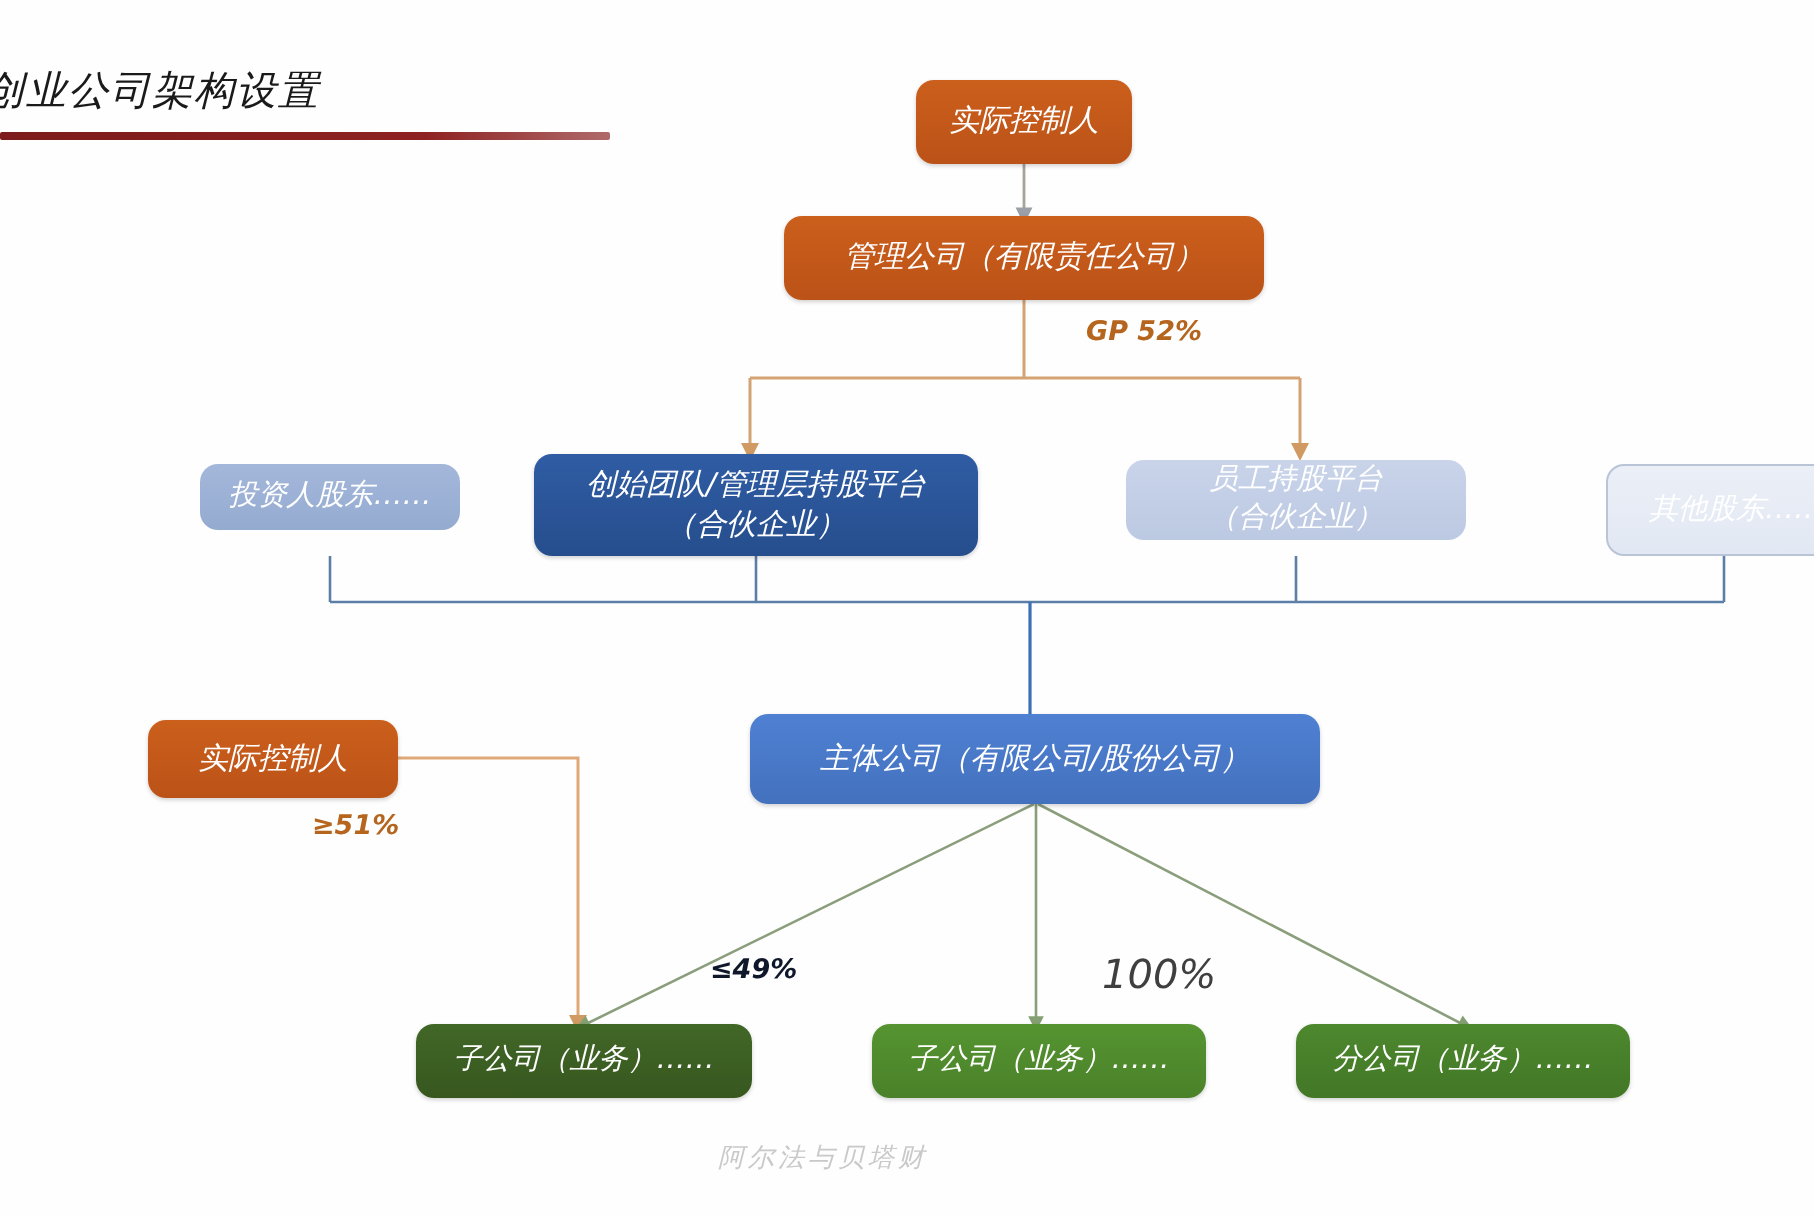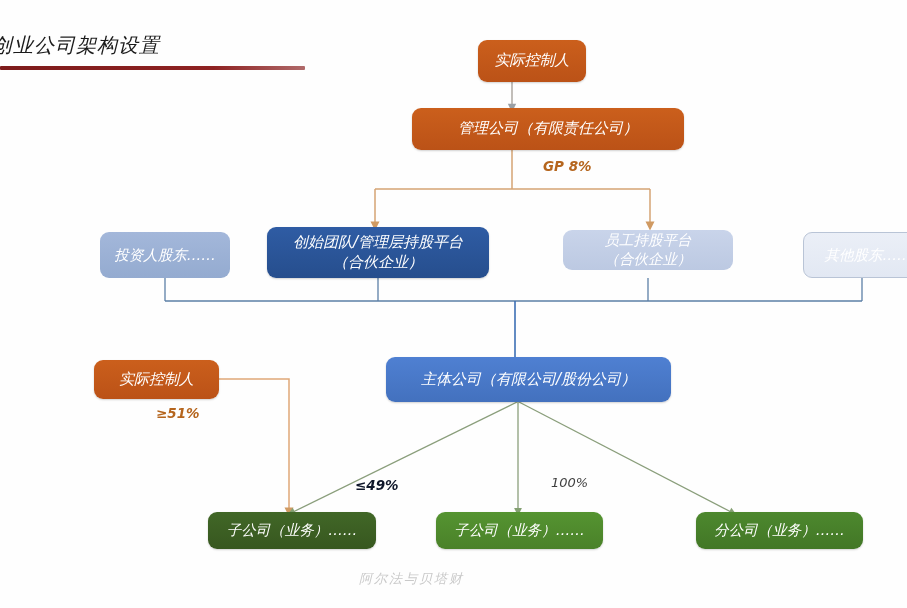--- a/index.html
+++ b/index.html
@@ -68,21 +68,20 @@
     white-space: pre-line;
     padding: 2px 6px;
     font-family: "DejaVu Sans", "Liberation Sans", sans-serif;
   }
 
   .n-orange {
     background: #c0561a;
     background: linear-gradient(to bottom, #cb5f1c, #bb5217);
     box-shadow: 0 1px 2px rgba(0,0,0,0.18);
     font-size: 15px;
-    margin-left: 20px;
   }
   .n-blue-dark {
     background: #2a5599;
     background: linear-gradient(to bottom, #2f5ca4, #264e8d);
     box-shadow: 0 1px 2px rgba(0,0,0,0.18);
     font-size: 15px;
   }
   .n-blue-mid {
     background: #4a79c9;
     background: linear-gradient(to bottom, #4f80d2, #4371be);
@@ -118,32 +117,31 @@
     background: #4f8a2e;
     background: linear-gradient(to bottom, #559431, #4a8129);
     box-shadow: 0 1px 2px rgba(0,0,0,0.18);
     font-size: 14.5px;
   }
   .n-green-mid {
     background: #477f2a;
     background: linear-gradient(to bottom, #4d882e, #427726);
     box-shadow: 0 1px 2px rgba(0,0,0,0.18);
     font-size: 14.5px;
-    margin-left: 48px;
   }
 
   
   .edge-label {
     position: absolute;
     font-size: 13.5px;
     font-weight: bold;
     white-space: nowrap;
   }
   .lbl-orange { color: #b5651d; }
-  .lbl-grey   { color: #3f3f3f; font-weight: normal; font-size: 13px; }
+  .lbl-grey   { color: #3f3f3f; font-weight: normal; font-size: 20px; }
   .lbl-dark   { color: #0f172a; text-align: center; }
 
   
   .watermark {
     position: absolute;
     left: 0;
     top: 570px;
     width: 823px;
     text-align: center;
     font-size: 13px;
@@ -188,43 +186,43 @@
 
     <path d="M199,379 L289,379 L289,512" stroke="#e0a878" stroke-width="1.5" fill="none" marker-end="url(#arrow-orange)"></path>
 
     <path d="M517,402 L291,513" stroke="#8a9e7b" stroke-width="1.3" fill="none" marker-end="url(#arrow-green)"></path>
     <path d="M518,402 L518,512" stroke="#8a9e7b" stroke-width="1.3" fill="none" marker-end="url(#arrow-green)"></path>
     <path d="M519,402 L733,513" stroke="#8a9e7b" stroke-width="1.3" fill="none" marker-end="url(#arrow-green)"></path>
   </svg>
 
   <div class="node n-orange" style="left:458px; top:40px; width:108px; height:42px;">实际控制人</div>
 
-  <div class="node n-orange" style="left:392px; top:108px; width:272px; height:42px;">管理公司（有限责任公司）</div>
-
-  <div class="node n-blue-soft" style="left:100px; top:232px; width:130px; height:46px;">投资人股东……</div>
+  <div class="node n-orange" style="left:392px; top:108px; width:240px; height:42px;">管理公司（有限责任公司）</div>
+
+  <div class="node n-blue-soft" style="left:100px; top:232px; width:130px; height:33px;">投资人股东……</div>
 
   <div class="node n-blue-dark" style="left:267px; top:227px; width:222px; height:51px;">创始团队/管理层持股平台
 （合伙企业）</div>
 
   <div class="node n-blue-pale" style="left:563px; top:230px; width:170px; height:40px;">员工持股平台
 （合伙企业）</div>
 
   <div class="node n-blue-faint" style="left:803px; top:232px; width:130px; height:46px;">其他股东……</div>
 
-  <div class="node n-blue-mid" style="left:386px; top:357px; width:285px; height:45px;">主体公司（有限公司/股份公司）</div>
+  <div class="node n-blue-mid" style="left:375px; top:357px; width:285px; height:45px;">主体公司（有限公司/股份公司）</div>
 
   <div class="node n-orange" style="left:74px; top:360px; width:125px; height:39px;">实际控制人</div>
 
   <div class="node n-green-dark" style="left:208px; top:512px; width:168px; height:37px;">子公司（业务）……</div>
 
   <div class="node n-green" style="left:436px; top:512px; width:167px; height:37px;">子公司（业务）……</div>
 
   <div class="node n-green-mid" style="left:648px; top:512px; width:167px; height:37px;">分公司（业务）……</div>
 
-  <div class="edge-label lbl-orange" style="left:543px; top:158px;">GP 8%</div>
+  <div class="edge-label lbl-orange" style="left:543px; top:158px;">GP 52%</div>
 
   <div class="edge-label lbl-orange" style="left:145px; top:405px;margin-left:11px;">≥51%</div>
 
   <div class="edge-label lbl-dark" style="left:355px; top:477px;">≤49%</div>
 
   <div class="edge-label lbl-grey" style="left:551px; top:475px;">100%</div>
 
   <div class="watermark">阿尔法与贝塔财</div>
 
 </div>

